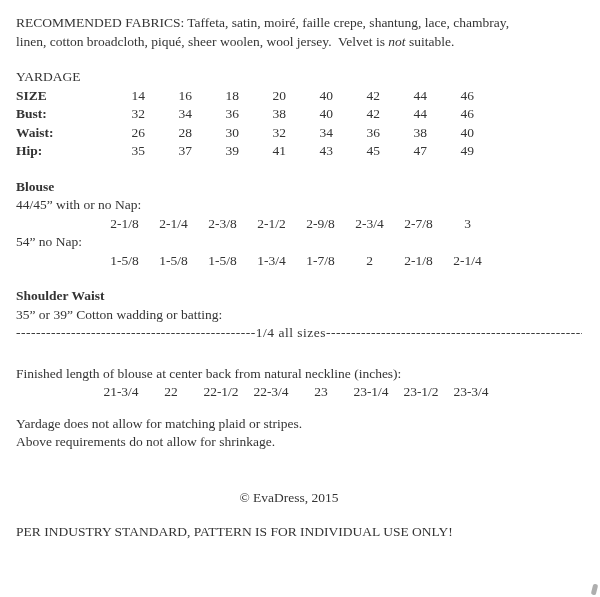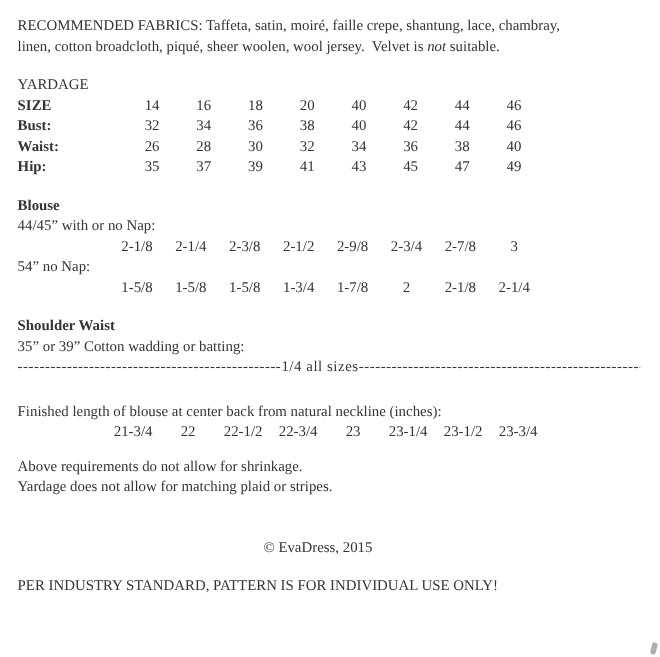--- a/index.html
+++ b/index.html
@@ -167,22 +167,22 @@
       <span class="cell">22-1/2</span>
       <span class="cell">22-3/4</span>
       <span class="cell">23</span>
       <span class="cell">23-1/4</span>
       <span class="cell">23-1/2</span>
       <span class="cell">23-3/4</span>
     </div>
   </div>
 
   <div class="sect-notes">
+    <div class="line">Yardage does not allow for matching plaid or stripes.</div>
     <div class="line">Above requirements do not allow for shrinkage.</div>
-    <div class="line">Yardage does not allow for matching plaid or stripes.</div>
   </div>
 
   <div class="sect-copyright line">© EvaDress, 2015</div>
   <div class="sect-license line">PER INDUSTRY STANDARD, PATTERN IS FOR INDIVIDUAL USE ONLY!</div>
 
 </div>
 
 <div class="scan-artifact"></div>
 
 </body></html>

